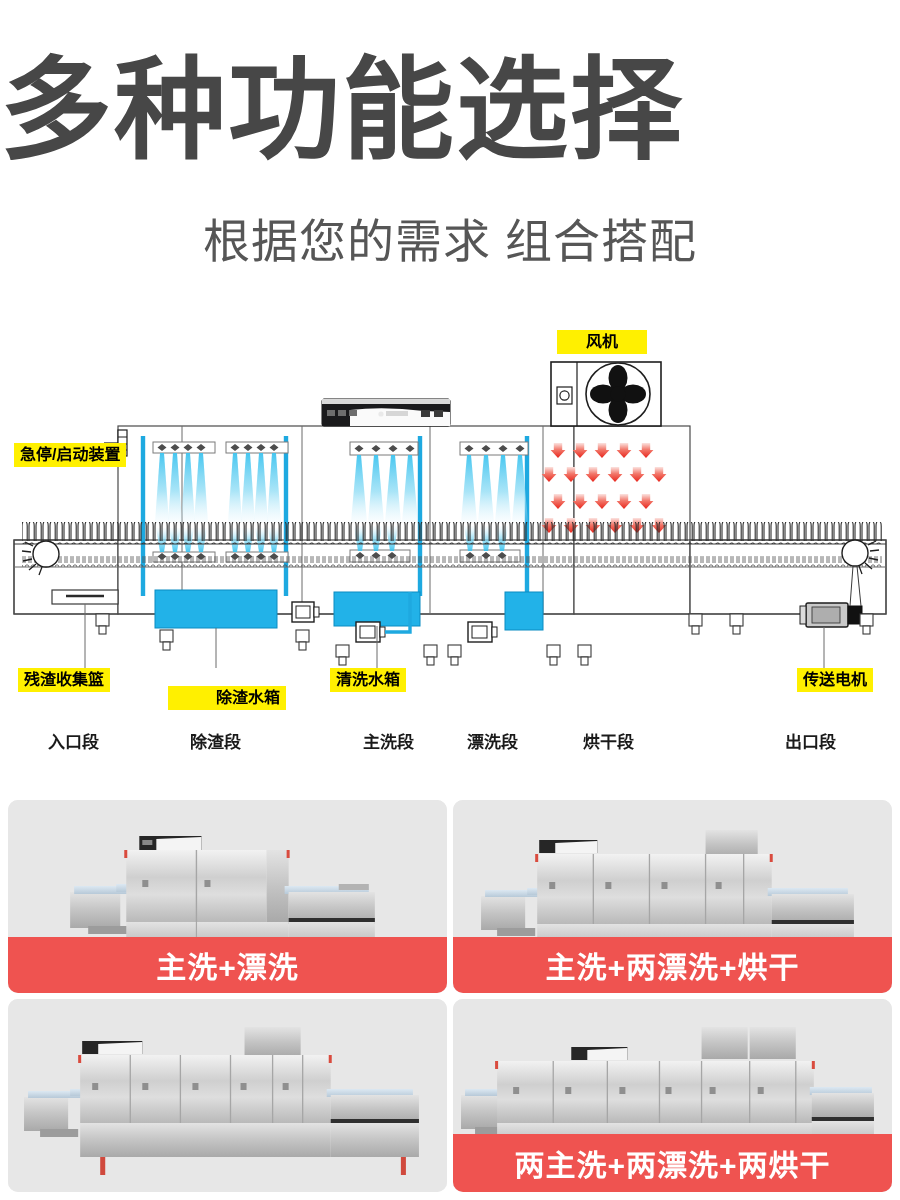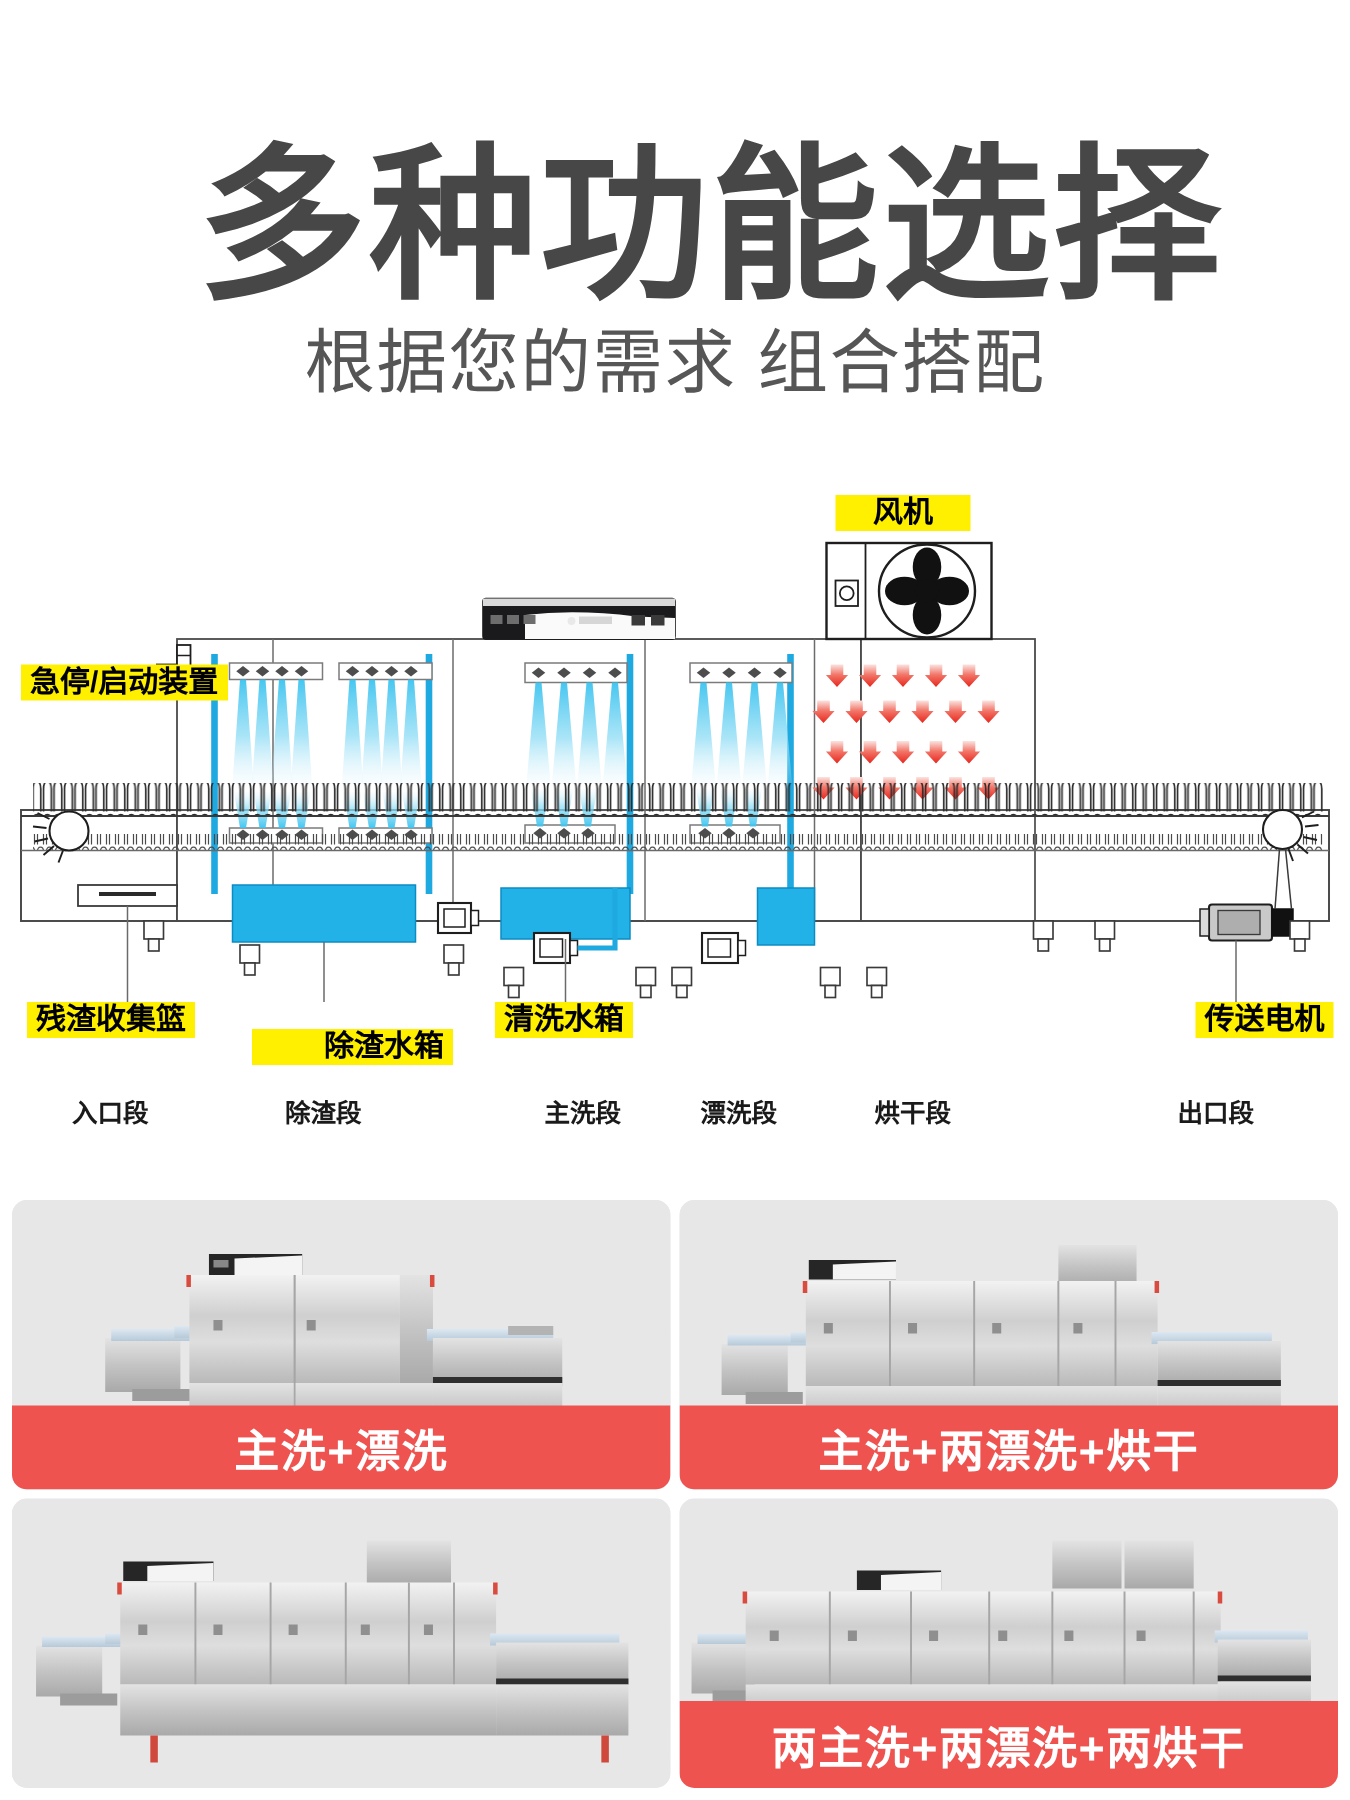--- a/index.html
+++ b/index.html
@@ -9,48 +9,47 @@
     background:#ffffff;
     font-family:"Liberation Sans","DejaVu Sans",sans-serif;
     overflow:hidden;
     position:relative;
   }
   .page{position:relative;width:900px;height:1200px;}
 
   
   .title{
     position:absolute;left:0;top:52px;width:816px;
-    text-align:right;
+    text-align:left;
     font-size:112px;line-height:118px;
     font-weight:bold;
     color:#474747;
     letter-spacing:2px;
     white-space:nowrap;
-    margin-top:40px;
   }
   .subtitle{
     position:absolute;left:0;top:213px;width:900px;
     text-align:center;
     font-size:47px;line-height:58px;
     font-weight:normal;
     color:#565656;
     letter-spacing:1px;
     white-space:nowrap;
   }
 
   
   .diagram{position:absolute;left:0;top:300px;width:900px;height:420px;}
   .diagram svg{display:block;}
 
   .badge{
     position:absolute;
     background:#fff000;
     color:#000;
     font-weight:bold;
-    font-size:20px;
+    font-size:16px;
     line-height:20px;
     padding:2px 6px;
     white-space:nowrap;
     font-family:"Liberation Sans","DejaVu Sans",sans-serif;
   }
 
   
   .sections{position:absolute;left:0;top:728px;width:900px;height:40px;padding-left:36px;}
   .sec{
     position:absolute;top:0;

